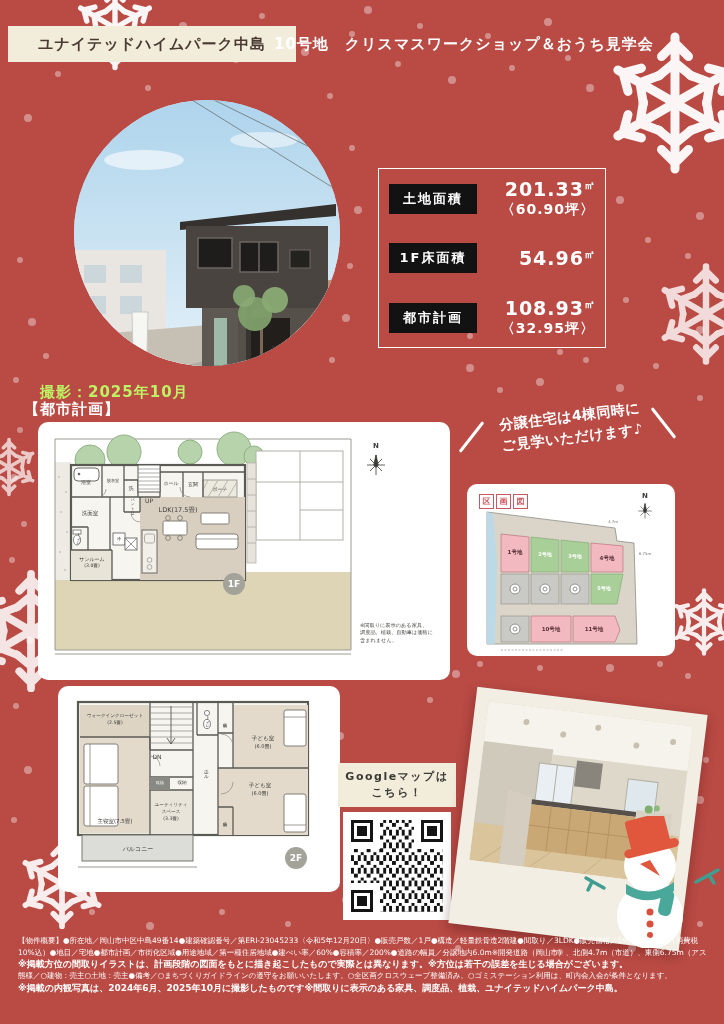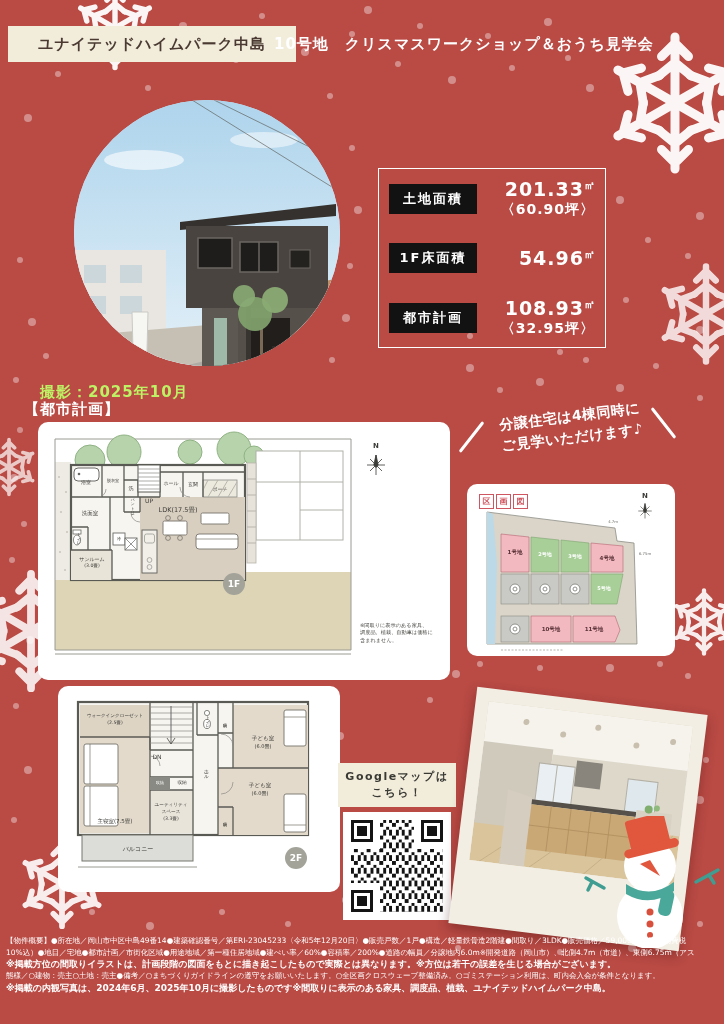--- a/index.html
+++ b/index.html
@@ -65,21 +65,21 @@
   
   .polaroid{position:absolute;left:462px;top:700px;width:232px;height:238px;background:#f3eee3;
             transform:rotate(7deg);box-shadow:0 5px 12px rgba(60,10,10,.35);}
   .polaroid .photo{position:absolute;left:13px;top:13px;width:206px;height:160px;overflow:hidden;background:#e8e2d4;}
   
   .snowman{position:absolute;left:578px;top:816px;width:146px;height:132px;}
   
   .flake{position:absolute;pointer-events:none;}
   
   .footer{position:absolute;left:6px;top:935px;width:714px;color:#fff;overflow:hidden;}
-  .footer .fl{white-space:nowrap;font-size:7.5px;line-height:11.5px;overflow:hidden;}
+  .footer .fl{white-space:nowrap;font-size:7.5px;line-height:11.5px;overflow:hidden;margin-left:12px;}
   .footer .fl.big{font-size:9px;line-height:12px;font-weight:700;}
 </style>
 </head>
 <body>
 
 <div class="page">
 
   <svg width="0" height="0" style="position:absolute">
     <defs>
       <symbol id="sym-flake" viewBox="-50 -50 100 100">

